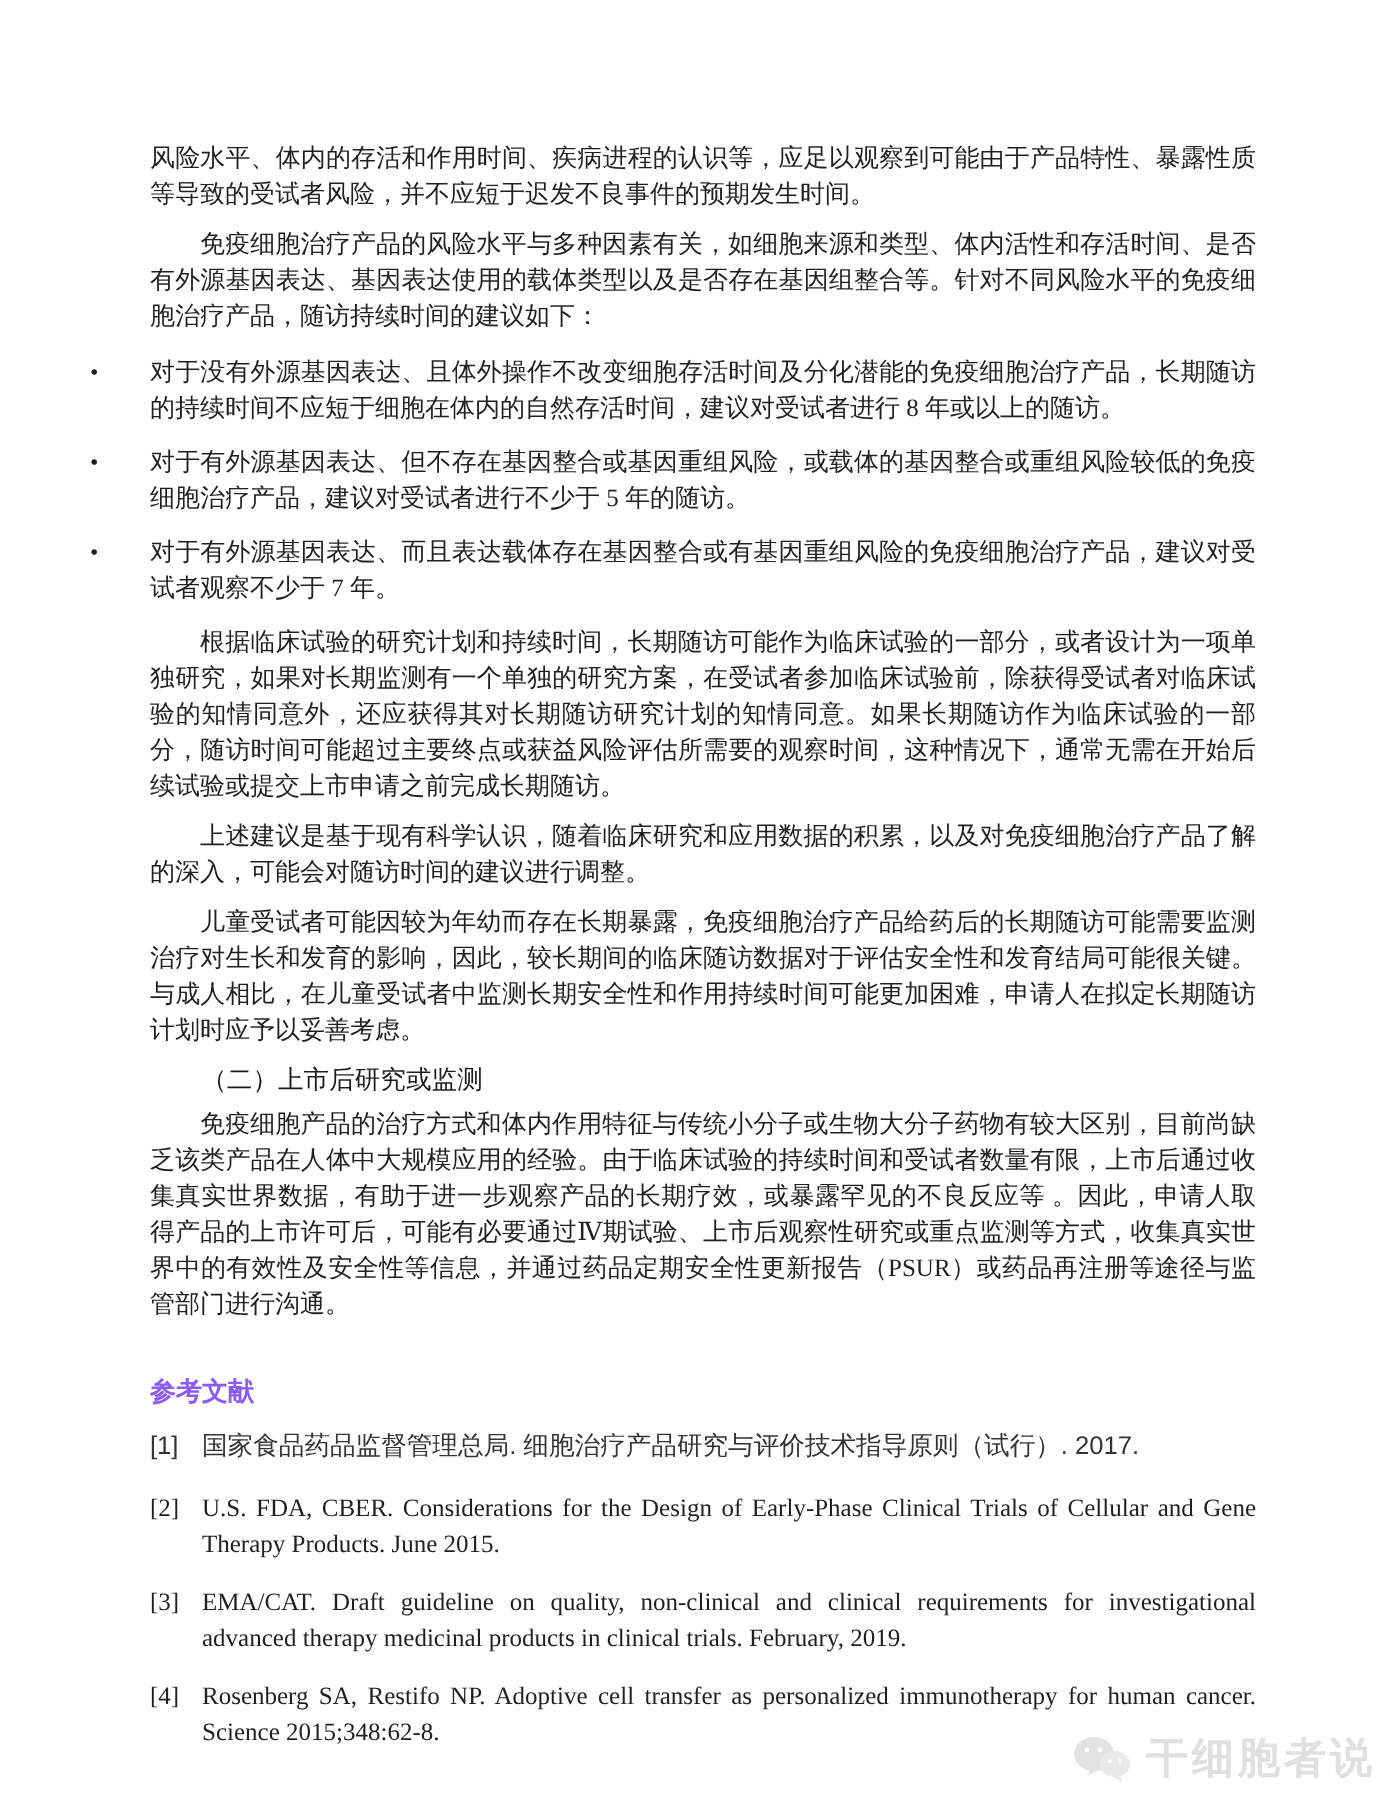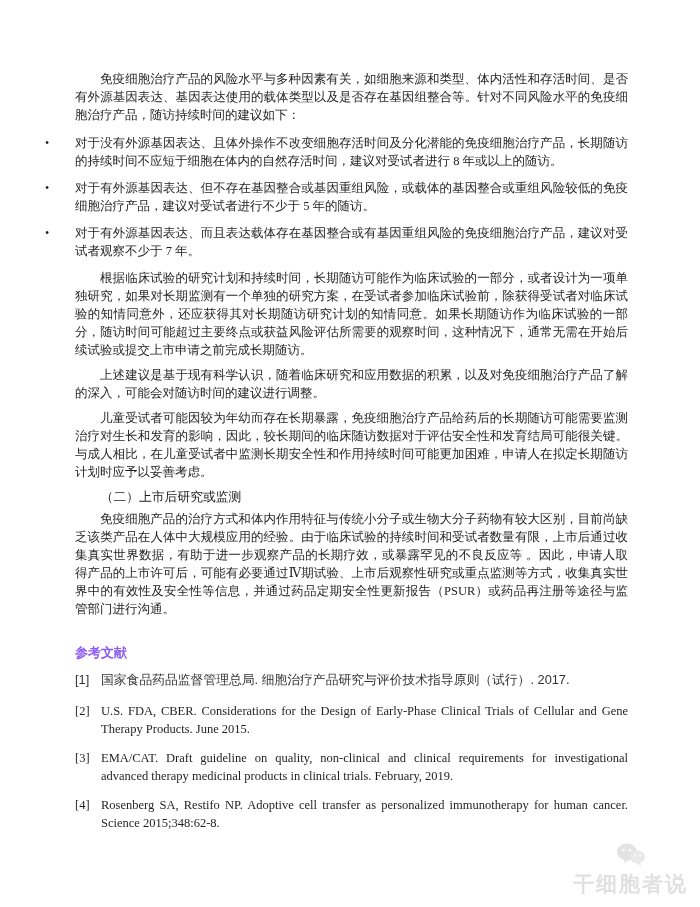--- a/index.html
+++ b/index.html
@@ -86,31 +86,31 @@
     bottom: 14px;
     display: flex;
     align-items: center;
     gap: 7px;
     color: #e0e0e0;
     font-family: "Liberation Sans", "DejaVu Sans", sans-serif;
     font-weight: bold;
     font-size: 21px;
     letter-spacing: 2px;
     user-select: none;
-    flex-direction: column;
   }
   .watermark svg {
     display: block;
   }
 </style>
 </head>
 <body>
 
 <div class="page">
 
+  <p class="para continuation">风险水平、体内的存活和作用时间、疾病进程的认识等，应足以观察到可能由于产品特性、暴露性质等导致的受试者风险，并不应短于迟发不良事件的预期发生时间。</p>
 
   <p class="para">免疫细胞治疗产品的风险水平与多种因素有关，如细胞来源和类型、体内活性和存活时间、是否有外源基因表达、基因表达使用的载体类型以及是否存在基因组整合等。针对不同风险水平的免疫细胞治疗产品，随访持续时间的建议如下：</p>
 
   <ul class="bullets">
     <li>
       <span class="dot">•</span>
       <span>对于没有外源基因表达、且体外操作不改变细胞存活时间及分化潜能的免疫细胞治疗产品，长期随访的持续时间不应短于细胞在体内的自然存活时间，建议对受试者进行 8 年或以上的随访。</span>
     </li>
     <li>
       <span class="dot">•</span>

